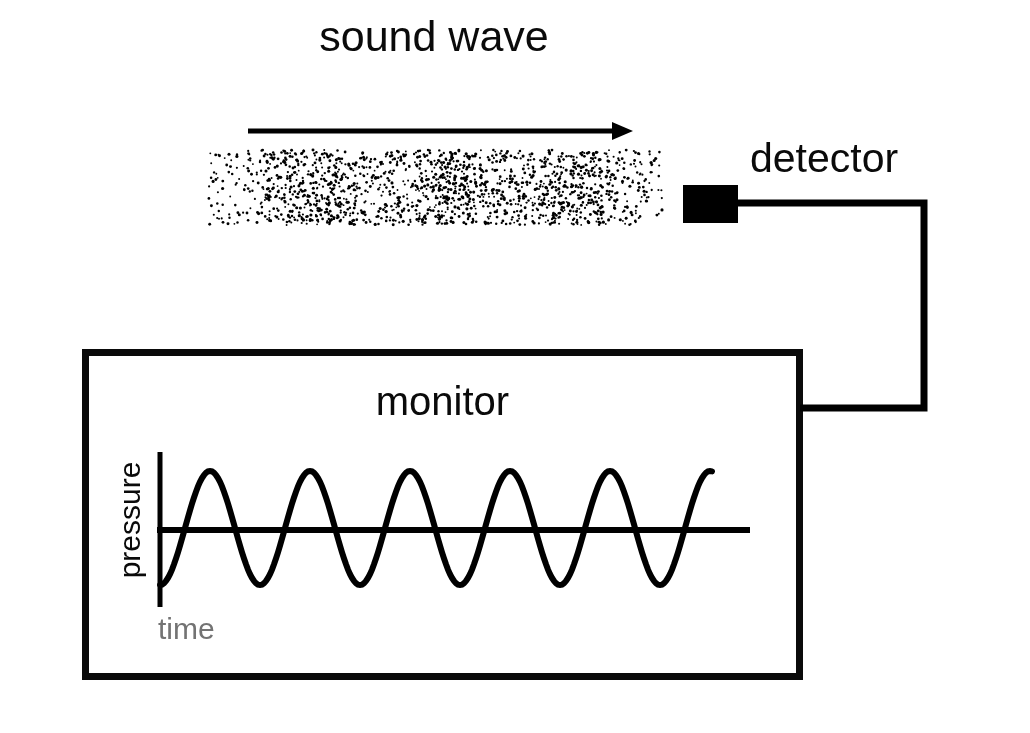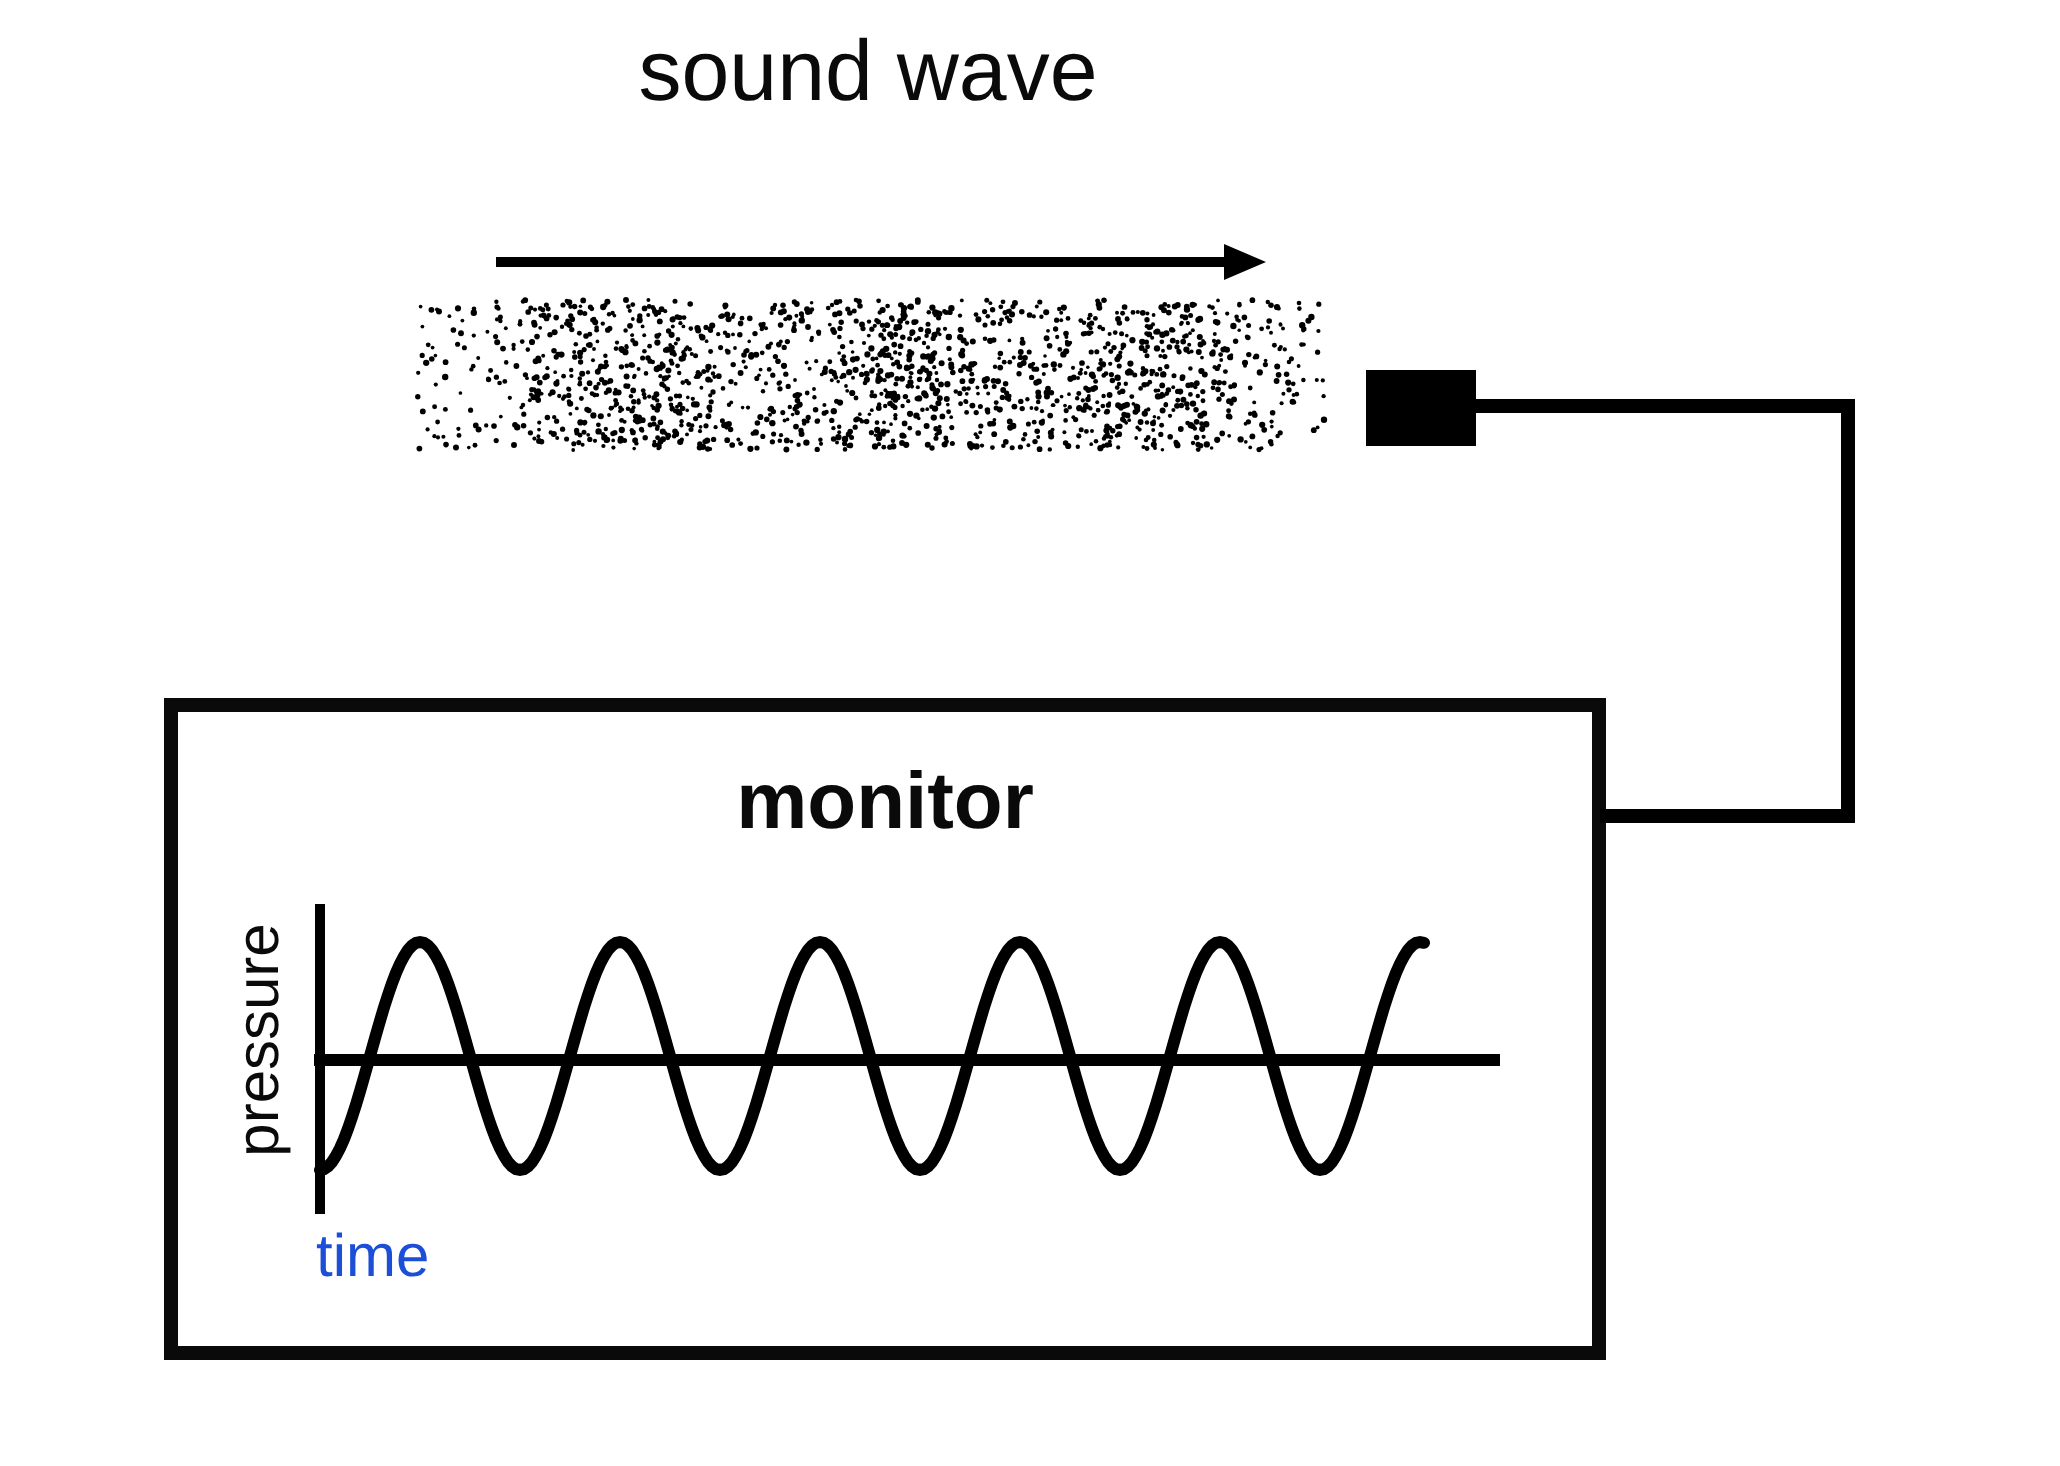--- a/index.html
+++ b/index.html
@@ -31,21 +31,21 @@
     text-align:center;
     font-size:40px;line-height:1;
     color:#0a0a0a;
   }
   #pressure-label{
     font-size:30px;line-height:1;
     transform:translate(-50%,-50%) rotate(-90deg);
     white-space:nowrap;
     color:#0a0a0a;
   }
-  #time-label{font-size:30px;line-height:1;color:#1d4ed8;}
+  #time-label{font-size:30px;line-height:1;color:#737373;}
 </style>
 </head>
 <body>
 
 <div id="stage">
 
   <div id="monitor-box" class="abs" style="left: 82px; top: 349px; width: 721px; height: 331px; border-width: 7px;"></div>
 
   <svg id="overlay" width="1030" height="733" viewBox="0 0 1030 733">
     <g id="g-arrow">
@@ -1762,18 +1762,19 @@
         <line x1="157" y1="530" x2="750" y2="530" stroke="#000000" stroke-width="6"></line>
         <path d="M160 585.0 L162 584.6 L164 583.2 L166 581.0 L168 577.9 L170 574.1 L172 569.6 L174 564.3 L176 558.5 L178 552.3 L180 545.6 L182 538.7 L184 531.6 L186 524.4 L188 517.3 L190 510.4 L192 503.7 L194 497.5 L196 491.7 L198 486.4 L200 481.9 L202 478.1 L204 475.0 L206 472.8 L208 471.4 L210 471.0 L212 471.4 L214 472.8 L216 475.0 L218 478.1 L220 481.9 L222 486.4 L224 491.7 L226 497.5 L228 503.7 L230 510.4 L232 517.3 L234 524.4 L236 531.6 L238 538.7 L240 545.6 L242 552.3 L244 558.5 L246 564.3 L248 569.6 L250 574.1 L252 577.9 L254 581.0 L256 583.2 L258 584.6 L260 585.0 L262 584.6 L264 583.2 L266 581.0 L268 577.9 L270 574.1 L272 569.6 L274 564.3 L276 558.5 L278 552.3 L280 545.6 L282 538.7 L284 531.6 L286 524.4 L288 517.3 L290 510.4 L292 503.7 L294 497.5 L296 491.7 L298 486.4 L300 481.9 L302 478.1 L304 475.0 L306 472.8 L308 471.4 L310 471.0 L312 471.4 L314 472.8 L316 475.0 L318 478.1 L320 481.9 L322 486.4 L324 491.7 L326 497.5 L328 503.7 L330 510.4 L332 517.3 L334 524.4 L336 531.6 L338 538.7 L340 545.6 L342 552.3 L344 558.5 L346 564.3 L348 569.6 L350 574.1 L352 577.9 L354 581.0 L356 583.2 L358 584.6 L360 585.0 L362 584.6 L364 583.2 L366 581.0 L368 577.9 L370 574.1 L372 569.6 L374 564.3 L376 558.5 L378 552.3 L380 545.6 L382 538.7 L384 531.6 L386 524.4 L388 517.3 L390 510.4 L392 503.7 L394 497.5 L396 491.7 L398 486.4 L400 481.9 L402 478.1 L404 475.0 L406 472.8 L408 471.4 L410 471.0 L412 471.4 L414 472.8 L416 475.0 L418 478.1 L420 481.9 L422 486.4 L424 491.7 L426 497.5 L428 503.7 L430 510.4 L432 517.3 L434 524.4 L436 531.6 L438 538.7 L440 545.6 L442 552.3 L444 558.5 L446 564.3 L448 569.6 L450 574.1 L452 577.9 L454 581.0 L456 583.2 L458 584.6 L460 585.0 L462 584.6 L464 583.2 L466 581.0 L468 577.9 L470 574.1 L472 569.6 L474 564.3 L476 558.5 L478 552.3 L480 545.6 L482 538.7 L484 531.6 L486 524.4 L488 517.3 L490 510.4 L492 503.7 L494 497.5 L496 491.7 L498 486.4 L500 481.9 L502 478.1 L504 475.0 L506 472.8 L508 471.4 L510 471.0 L512 471.4 L514 472.8 L516 475.0 L518 478.1 L520 481.9 L522 486.4 L524 491.7 L526 497.5 L528 503.7 L530 510.4 L532 517.3 L534 524.4 L536 531.6 L538 538.7 L540 545.6 L542 552.3 L544 558.5 L546 564.3 L548 569.6 L550 574.1 L552 577.9 L554 581.0 L556 583.2 L558 584.6 L560 585.0 L562 584.6 L564 583.2 L566 581.0 L568 577.9 L570 574.1 L572 569.6 L574 564.3 L576 558.5 L578 552.3 L580 545.6 L582 538.7 L584 531.6 L586 524.4 L588 517.3 L590 510.4 L592 503.7 L594 497.5 L596 491.7 L598 486.4 L600 481.9 L602 478.1 L604 475.0 L606 472.8 L608 471.4 L610 471.0 L612 471.4 L614 472.8 L616 475.0 L618 478.1 L620 481.9 L622 486.4 L624 491.7 L626 497.5 L628 503.7 L630 510.4 L632 517.3 L634 524.4 L636 531.6 L638 538.7 L640 545.6 L642 552.3 L644 558.5 L646 564.3 L648 569.6 L650 574.1 L652 577.9 L654 581.0 L656 583.2 L658 584.6 L660 585.0 L662 584.6 L664 583.2 L666 581.0 L668 577.9 L670 574.1 L672 569.6 L674 564.3 L676 558.5 L678 552.3 L680 545.6 L682 538.7 L684 531.6 L686 524.4 L688 517.3 L690 510.4 L692 503.7 L694 497.5 L696 491.7 L698 486.4 L700 481.9 L702 478.1 L704 475.0 L706 472.8 L708 471.4 L710 471.0 L712 471.4" fill="none" stroke="#000000" stroke-width="6" stroke-linecap="round"></path>
       </g>
   </svg>
 
   <div id="title" class="abs" style="left: 134px; top: 8px; width: 600px; font-size: 43px;">
     <div>sound wave</div>
   </div>
 
   <div id="detector-box" class="abs" style="left: 683px; top: 185px; width: 55px; height: 38px;"></div>
+  <div id="detector-label" class="abs" style="left: 750px; top: 138px; font-size: 41px;">detector</div>
 
-  <div id="monitor-label" class="abs" style="left: 82px; width: 721px; top: 381px; font-size: 40px; font-weight: bold;">monitor</div>
+  <div id="monitor-label" class="abs" style="left: 82px; width: 721px; top: 381px; font-size: 40px;">monitor</div>
   <div id="pressure-label" class="abs" style="left: 130px; top: 520px; font-size: 30px;">pressure</div>
   <div id="time-label" class="abs" style="left: 158px; top: 614px; font-size: 30px;">time</div>
 
 </div>
 
 </body></html>

